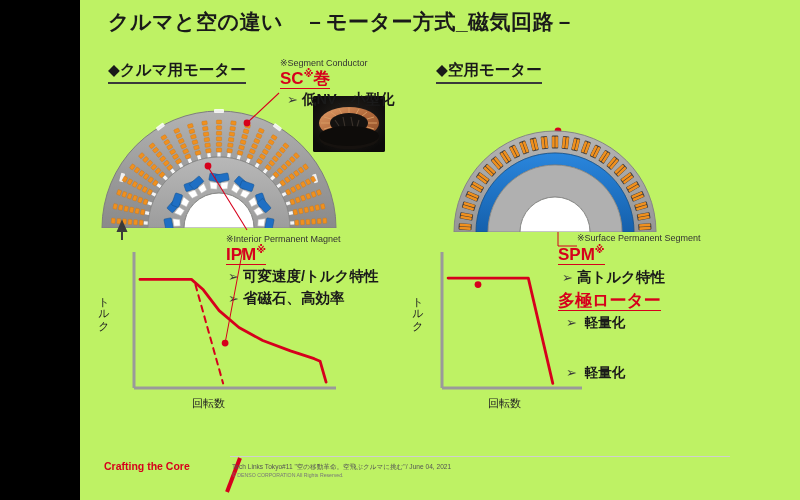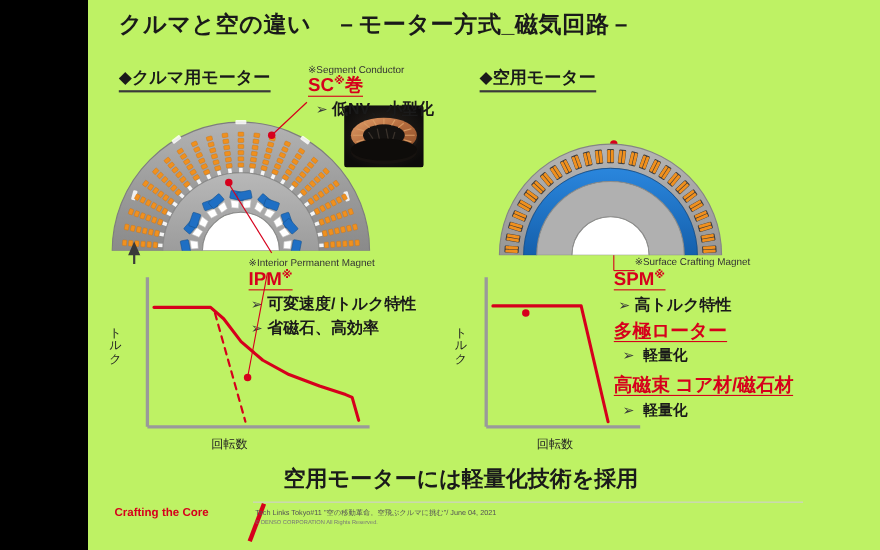--- a/index.html
+++ b/index.html
@@ -533,28 +533,27 @@
 
           <path d="M 26 112 A 79 79 0 0 1 184 112 L 172 112 A 67 67 0 0 0 38 112 Z" fill="url(#mgB)" stroke="#12508f" stroke-width="0.8"></path>
 
           <path d="M 38 112 A 67 67 0 0 1 172 112 L 140 112 A 35 35 0 0 0 70 112 Z" fill="#b0b0b0" stroke="#8d8d8d" stroke-width="1"></path>
 
           <path d="M 70 112 A 35 35 0 0 1 140 112 Z" fill="#ffffff" stroke="#8d8d8d" stroke-width="1"></path>
         </g>
       </svg>
     </div>
 
-    <div class="note" style="left:497px;top:233px;">※Surface Crafting Magnet</div>
+    <div class="note" style="left:497px;top:233px;">※Surface Permanent Segment</div>
     <div class="redlabel" style="left:478px;top:245px;"><span>SPM</span><span class="mark">※</span></div>
     <div class="bullet" style="left:482px;top:268px;"><span class="arw">➢</span><span>高トルク特性</span></div>
 
     <div class="redlabel" style="left:478px;top:292px;">多極ローター</div>
     <div class="bullet small" style="left:486px;top:314px;"><span class="arw">➢</span>&nbsp;<span>軽量化</span></div>
 
-    <div class="redlabel" style="left:478px;top:341px;">高磁束 コア材/磁石材</div>
     <div class="bullet small" style="left:486px;top:364px;"><span class="arw">➢</span>&nbsp;<span>軽量化</span></div>
 
     <div class="graph" id="graphL">
       <div class="axis-y">トルク</div>
       <div class="axis-x" style="left:96px;top:152px;">回転数</div>
       <svg width="250" height="172" viewBox="0 0 250 172">
         <line x1="38" y1="8" x2="38" y2="144" stroke="#9a9a9a" stroke-width="3"></line>
         <line x1="38" y1="144" x2="240" y2="144" stroke="#9a9a9a" stroke-width="3"></line>
         <g id="plotL">
             <polyline points="43.96,35.400000000000006 95.44,35.400000000000006 107.32000000000001,45.8 123.16,66.60000000000001 142.96,83.5 166.72,96.5 194.44,106.9 218.20000000000002,114.7 224.14000000000001,117.3 230.07999999999998,138.1" fill="none" stroke="#d6001c" stroke-width="2.8" stroke-linejoin="round" stroke-linecap="round"></polyline>
@@ -572,21 +571,20 @@
         <line x1="32" y1="8" x2="32" y2="144" stroke="#9a9a9a" stroke-width="3"></line>
         <line x1="32" y1="144" x2="172" y2="144" stroke="#9a9a9a" stroke-width="3"></line>
         <g id="plotR">
             <polyline points="38.08,34.10000000000001 118.32,34.10000000000001 142.8,139.4" fill="none" stroke="#d6001c" stroke-width="2.8" stroke-linejoin="round" stroke-linecap="round"></polyline>
             <circle cx="68" cy="40.599999999999994" r="3.4" fill="#d6001c"></circle>
             <line x1="68" y1="40.599999999999994" x2="68" y2="40.599999999999994" stroke="#d6001c" stroke-width="1"></line>
           </g>
       </svg>
     </div>
 
-    <div class="conclusion">空用モーターには軽量化技術を採用</div>
 
     <div class="footline"></div>
     <div class="denso">
       <div class="d2">Crafting the Core</div>
     </div>
     <svg class="slash" viewBox="0 0 20 38">
         <line x1="16" y1="2" x2="3" y2="36" stroke="#d6001c" stroke-width="4"></line>
       </svg>
     <div class="credit">
       <div>Tech Links Tokyo#11 "空の移動革命。空飛ぶクルマに挑む"/ June 04, 2021</div>

